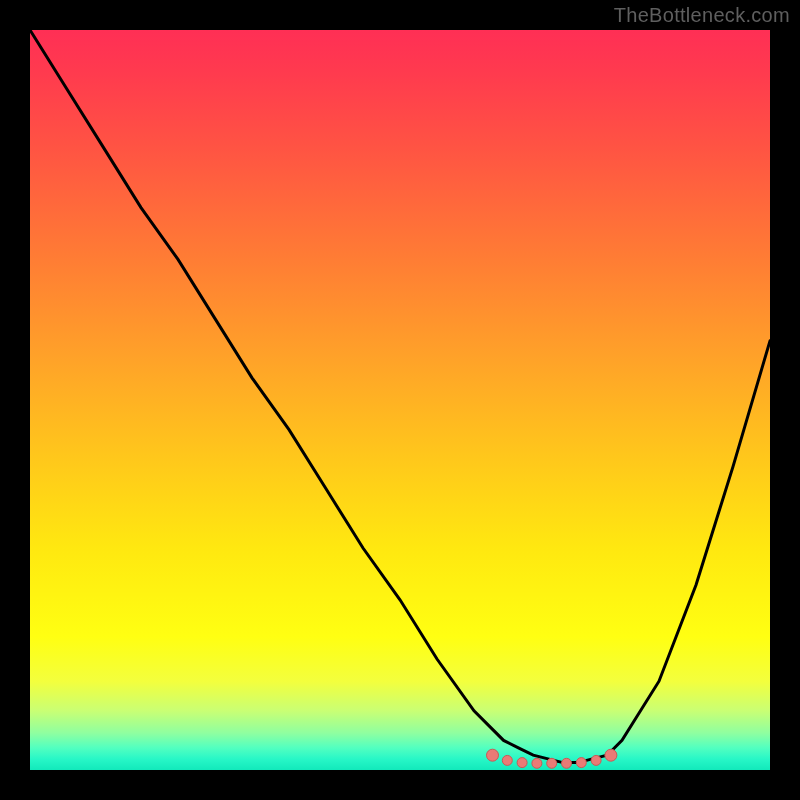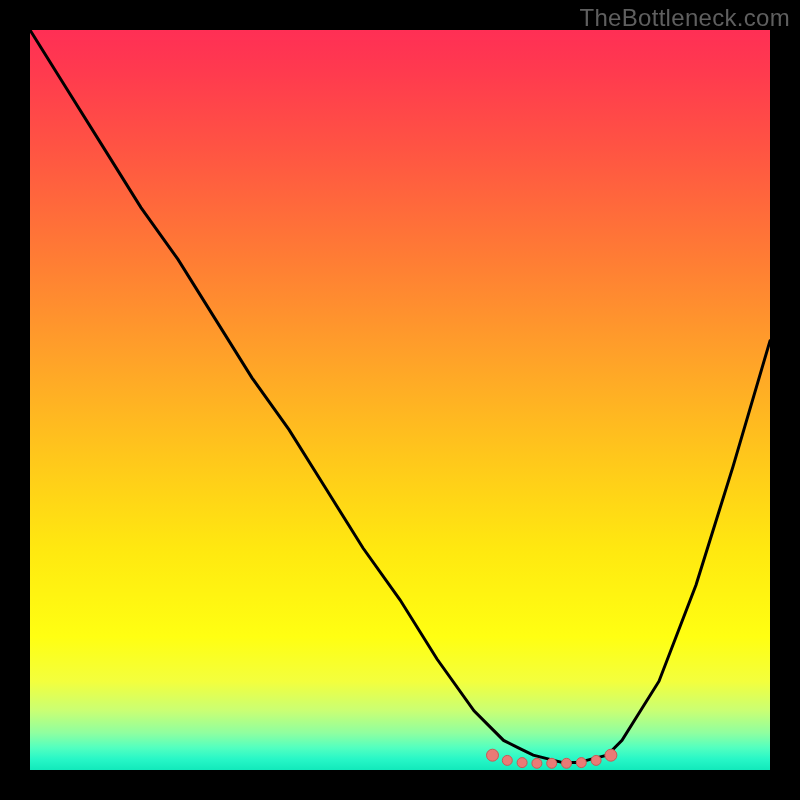--- a/index.html
+++ b/index.html
@@ -14,21 +14,21 @@
     height: 800px;
     background: #000;
     position: relative;
   }
   .watermark {
     position: absolute;
     top: 4px;
     right: 10px;
     color: #5f5f5f;
     font-family: Arial, Helvetica, sans-serif;
-    font-size: 24px;
+    font-size: 20px;
     font-weight: 500;
     letter-spacing: 0.3px;
     z-index: 5;
   }
   .plot {
     position: absolute;
     left: 30px;
     top: 30px;
     width: 740px;
     height: 740px;

